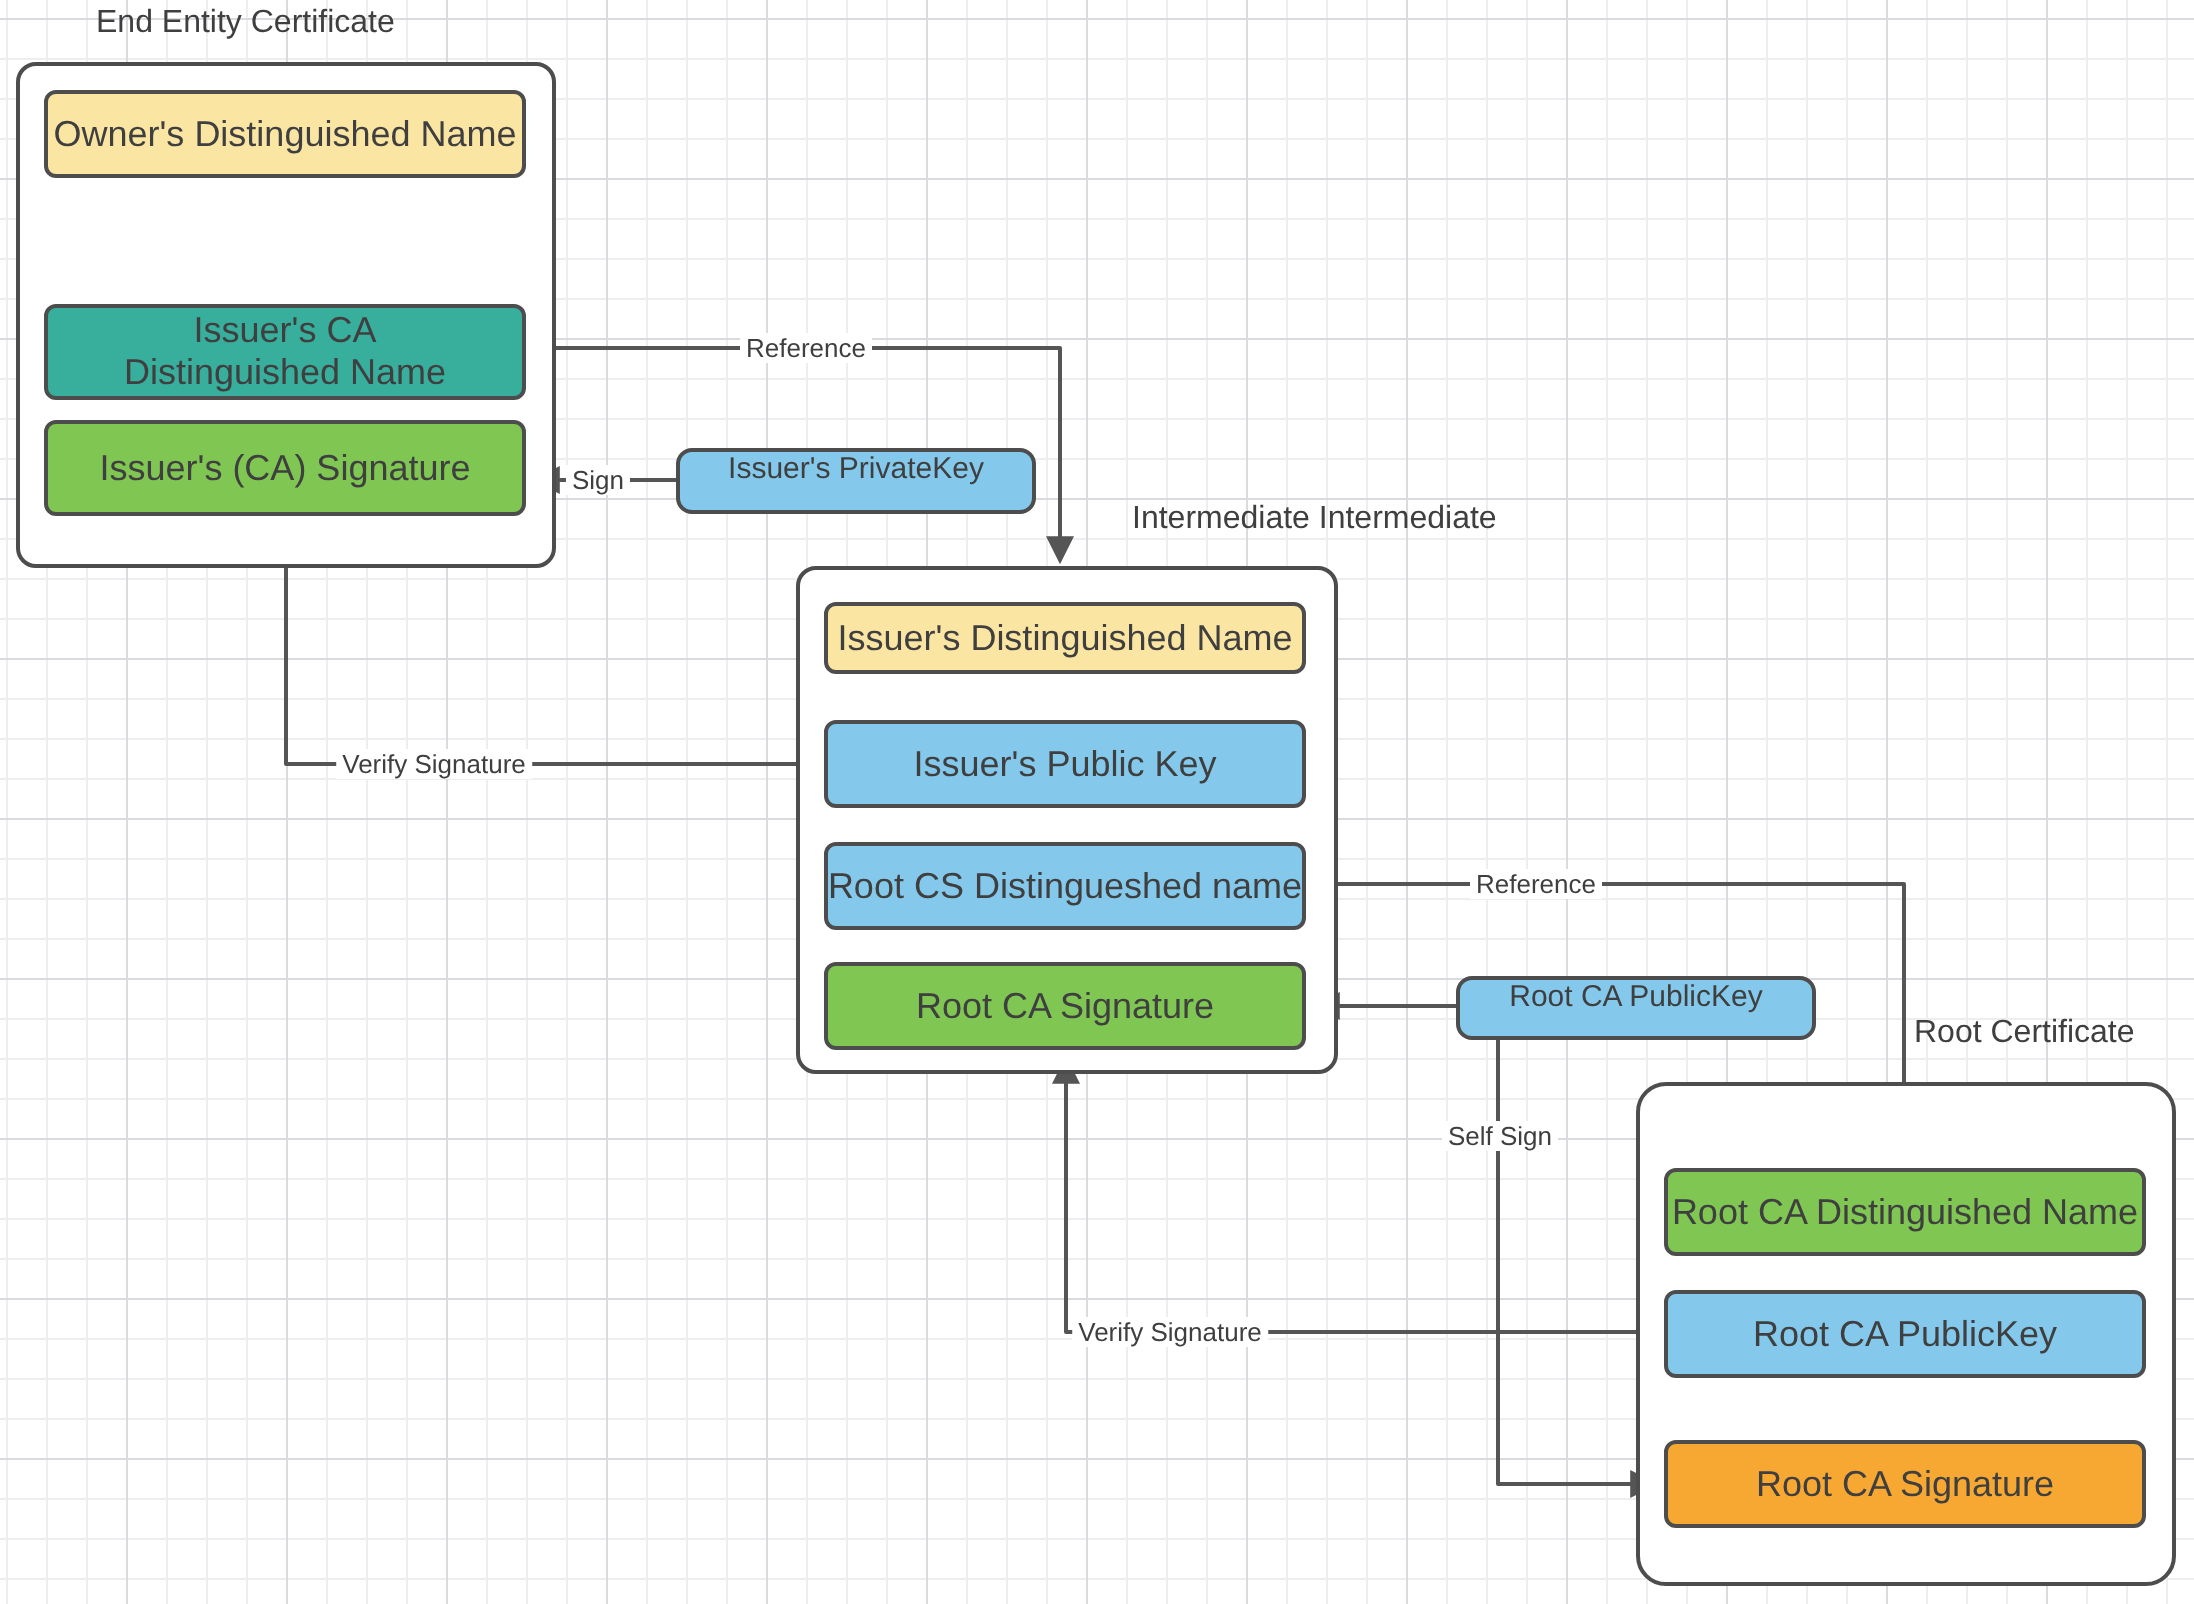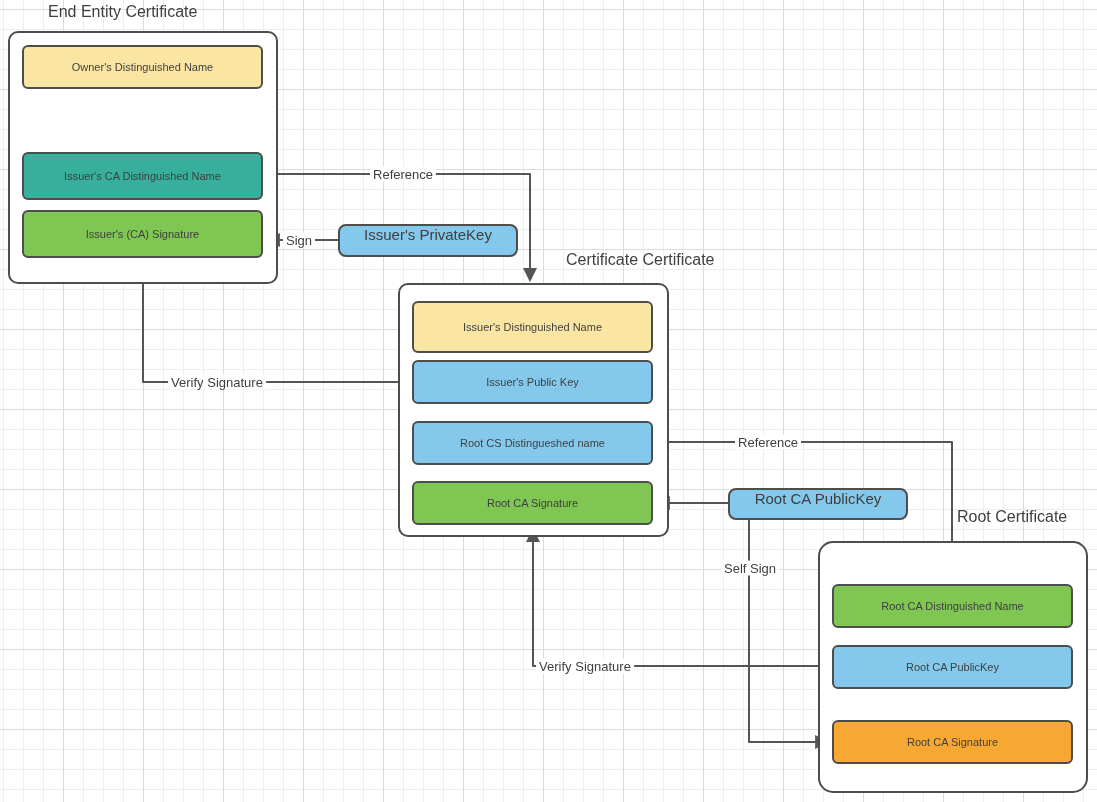--- a/index.html
+++ b/index.html
@@ -38,21 +38,21 @@
     white-space:nowrap;
   }
   .field{
     position:absolute;
     left:12px;width:241px;
     border:2px solid var(--border,#4d4d4d);
     border-radius:6px;
     box-sizing:border-box;
     display:flex;align-items:center;justify-content:center;
     text-align:center;
-    font-size:11px;
+    font-size:18px;
     padding:0 10px;
     color:var(--text,#3f3f3f);
   }
   .field.single span{white-space:nowrap;}
   .fill-yellow{background:var(--yellow,#fbe5a3);}
   .fill-blue{background:var(--blue,#84c9ec);}
   .fill-teal{background:var(--teal,#38ae9c);}
   .fill-green{background:var(--green,#7fc652);}
   .fill-orange{background:var(--orange,#f7a832);}
   .key-box{
@@ -104,23 +104,23 @@
       <span>Owner's Distinguished Name</span>
     </div>
     <div class="field fill-teal" style="top:119px;height:48px;">
       <span class="wrap-limit">Issuer's CA Distinguished Name</span>
     </div>
     <div class="field fill-green single" style="top:177px;height:48px;">
       <span>Issuer's (CA) Signature</span>
     </div>
   </div>
 
-  <div class="group-title" style="left:566px;top:251px;">Certificate Certificate</div>
+  <div class="group-title" style="left:566px;top:251px;">Intermediate Intermediate</div>
   <div class="cert-outer" style="left:398px;top:283px;width:271px;height:254px;">
-    <div class="field fill-yellow single" style="top:16px;height:52px;">
+    <div class="field fill-yellow single" style="top:16px;height:36px;">
       <span>Issuer's Distinguished Name</span>
     </div>
     <div class="field fill-blue single" style="top:75px;height:44px;">
       <span>Issuer's Public  Key</span>
     </div>
     <div class="field fill-blue single" style="top:136px;height:44px;">
       <span>Root CS Distingueshed name</span>
     </div>
     <div class="field fill-green single" style="top:196px;height:44px;">
       <span>Root CA Signature</span>

